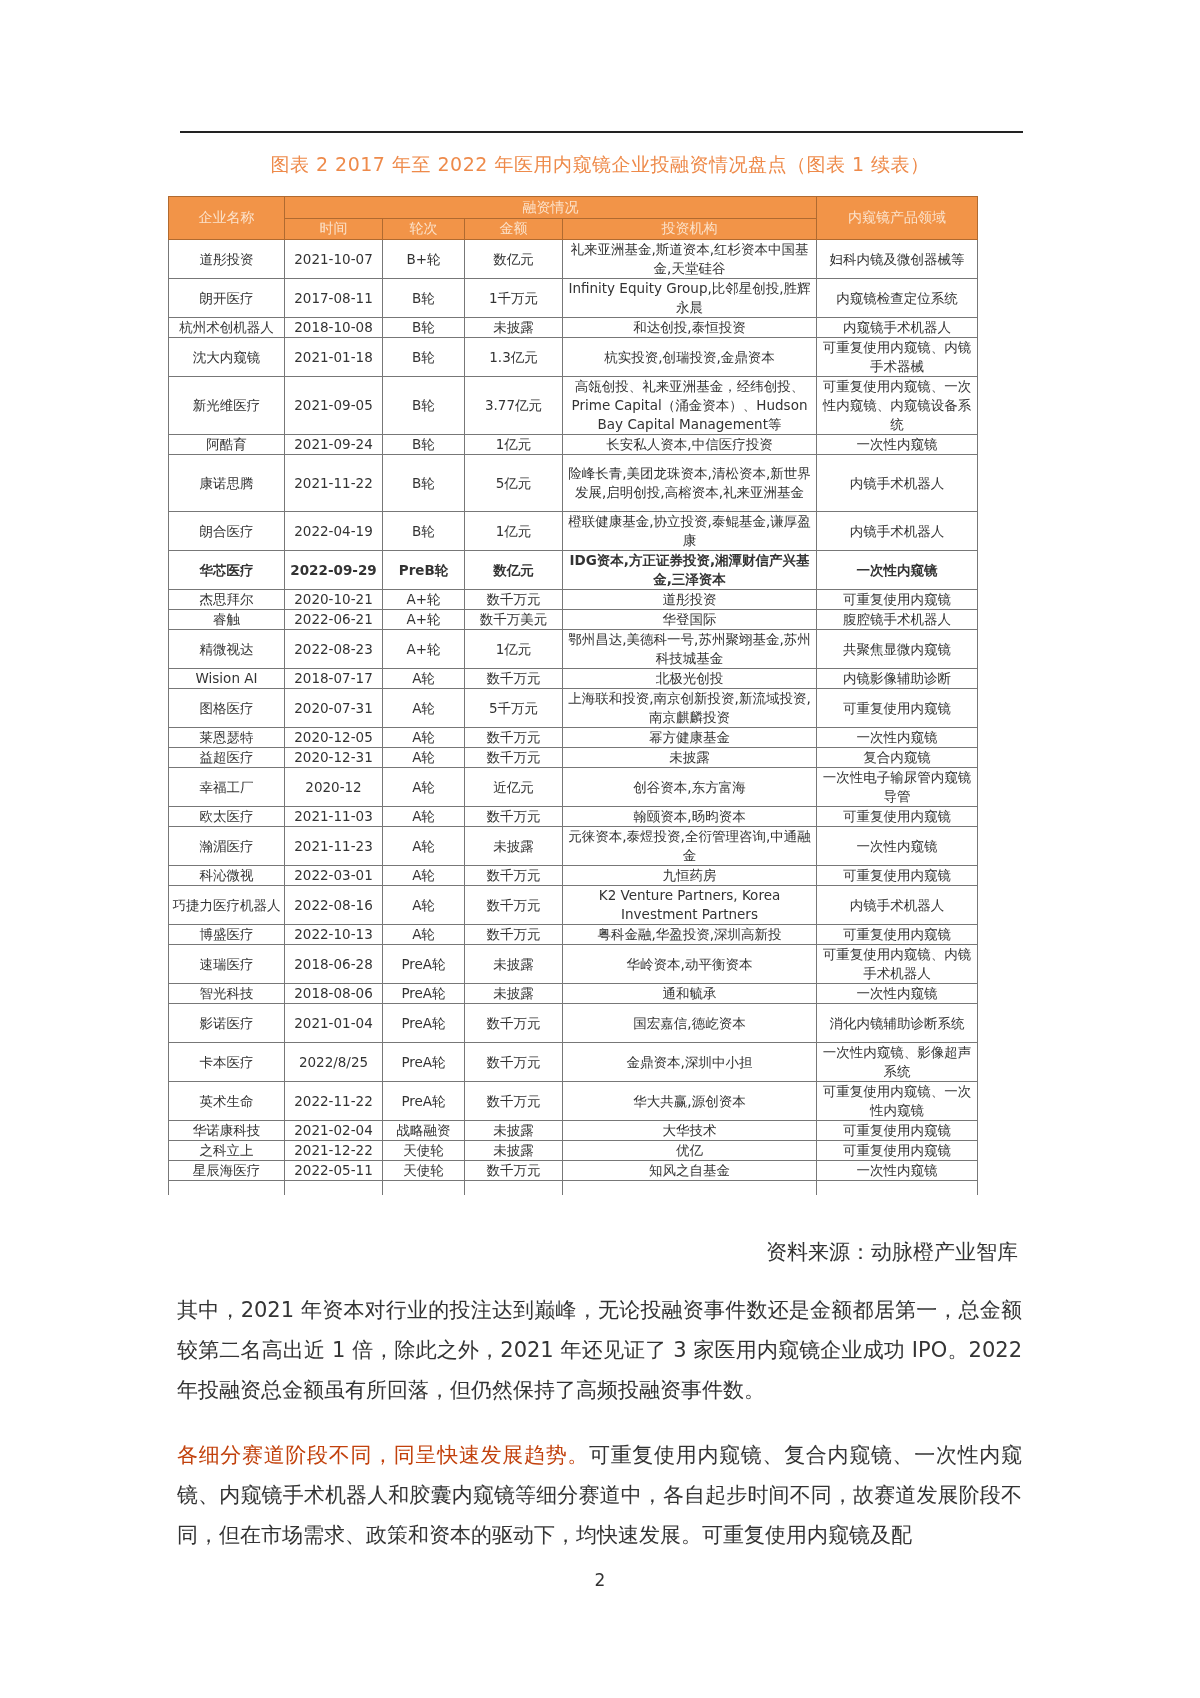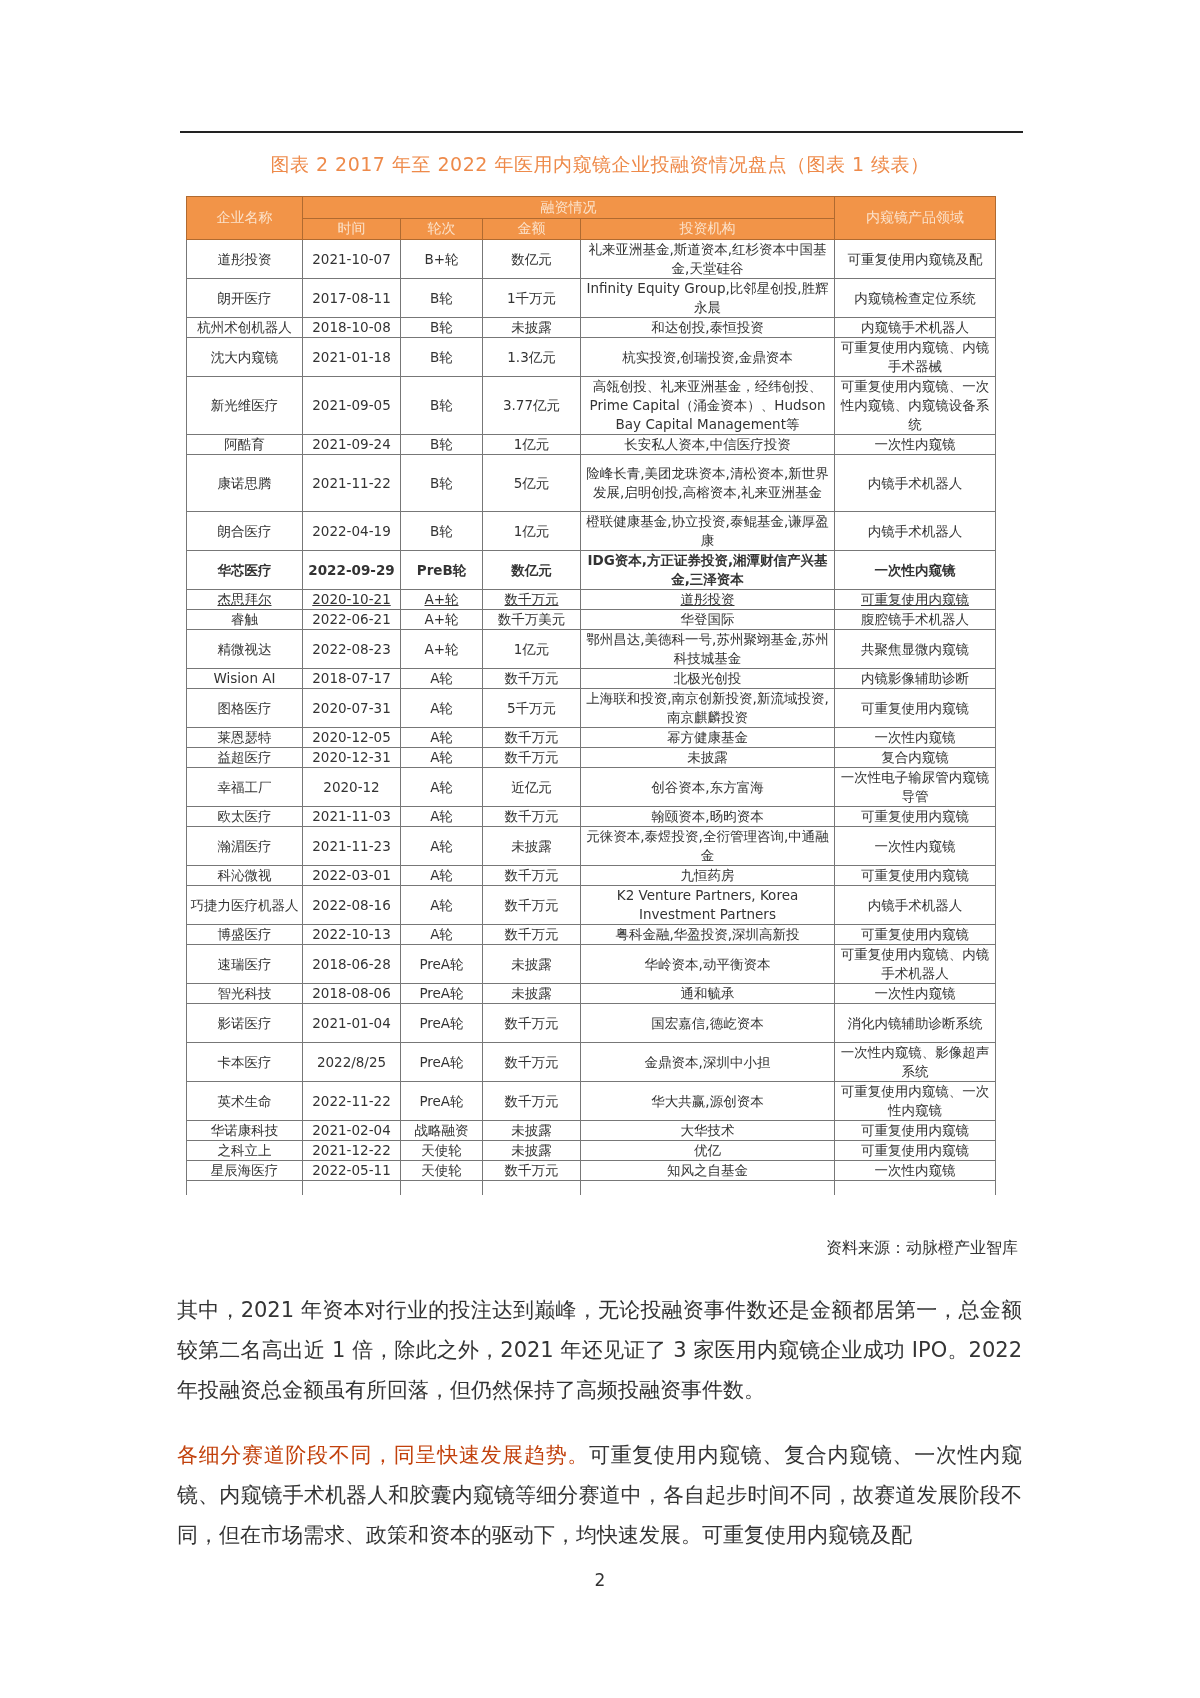--- a/index.html
+++ b/index.html
@@ -1,24 +1,24 @@
 <!DOCTYPE html>
 <html><head>
 <meta charset="utf-8">
 <style>
   html, body { margin: 0; padding: 0; background: #ffffff; }
   body { width: 1200px; height: 1698px; position: relative; font-family: "DejaVu Sans", "Liberation Sans", sans-serif; color: #333; }
   .top-rule { position: absolute; left: 180px; top: 131px; width: 843px; height: 2px; background: #222; }
   .caption { position: absolute; left: 160px; top: 152px; width: 880px; text-align: center; color: #ee8a4a; font-size: 19px; letter-spacing: 0.5px; }
-  table.funding { position: absolute; left: 186px; top: 196px; width: 809px; border-collapse: collapse; table-layout: fixed; font-size: 13.5px; color: #333; }
+  table.funding { position: absolute; left: 168px; top: 196px; width: 809px; border-collapse: collapse; table-layout: fixed; font-size: 13.5px; color: #333; }
   table.funding th { background: #f29448; color: #fbe2cb; font-weight: normal; border: 1px solid #b06a30; font-size: 14px; }
   table.funding td { border: 1px solid #777; text-align: center; vertical-align: middle; line-height: 19px; padding: 0 2px; }
   table.funding td.inv { line-height: 19px; }
   table.funding tr.blank td { height: 14px; border-bottom: none; }
-  .source { position: absolute; left: 700px; top: 1238px; width: 318px; text-align: right; font-size: 16px; color: #333; }
+  .source { position: absolute; left: 700px; top: 1238px; width: 318px; text-align: right; font-size: 21px; color: #333; }
   .para { position: absolute; left: 177px; width: 845px; font-size: 21px; line-height: 40px; color: #333; text-align: justify; }
   .para .hl { color: #c2410c; }
   .pageno { position: absolute; left: 0; width: 1200px; top: 1570px; text-align: center; font-size: 17px; color: #333; }
 </style>
 </head>
 <body>
 
 <div class="top-rule"></div>
 
 <div class="caption">图表 2 2017 年至 2022 年医用内窥镜企业投融资情况盘点（图表 1 续表）</div>
@@ -45,21 +45,21 @@
       <th>投资机构</th>
     </tr>
   </thead>
   <tbody id="table-body">
       <tr style="height: 39px;">
         <td>道彤投资</td>
         <td>2021-10-07</td>
         <td>B+轮</td>
         <td>数亿元</td>
         <td class="inv">礼来亚洲基金,斯道资本,红杉资本中国基金,天堂硅谷</td>
-        <td>可重复使用内窥镜及配</td>
+        <td>妇科内镜及微创器械等</td>
       </tr>
       <tr style="height: 39px;">
         <td>朗开医疗</td>
         <td>2017-08-11</td>
         <td>B轮</td>
         <td>1千万元</td>
         <td class="inv">Infinity Equity Group,比邻星创投,胜辉永晨</td>
         <td>内窥镜检查定位系统</td>
       </tr>
       <tr style="height: 19px;">
@@ -111,21 +111,21 @@
         <td>内镜手术机器人</td>
       </tr>
       <tr style="height: 39px; font-weight: bold;">
         <td>华芯医疗</td>
         <td>2022-09-29</td>
         <td>PreB轮</td>
         <td>数亿元</td>
         <td class="inv">IDG资本,方正证券投资,湘潭财信产兴基金,三泽资本</td>
         <td>一次性内窥镜</td>
       </tr>
-      <tr style="height: 19px; text-decoration: underline;">
+      <tr style="height: 19px;">
         <td>杰思拜尔</td>
         <td>2020-10-21</td>
         <td>A+轮</td>
         <td>数千万元</td>
         <td class="inv">道彤投资</td>
         <td>可重复使用内窥镜</td>
       </tr>
       <tr style="height: 19px;">
         <td>睿触</td>
         <td>2022-06-21</td>

